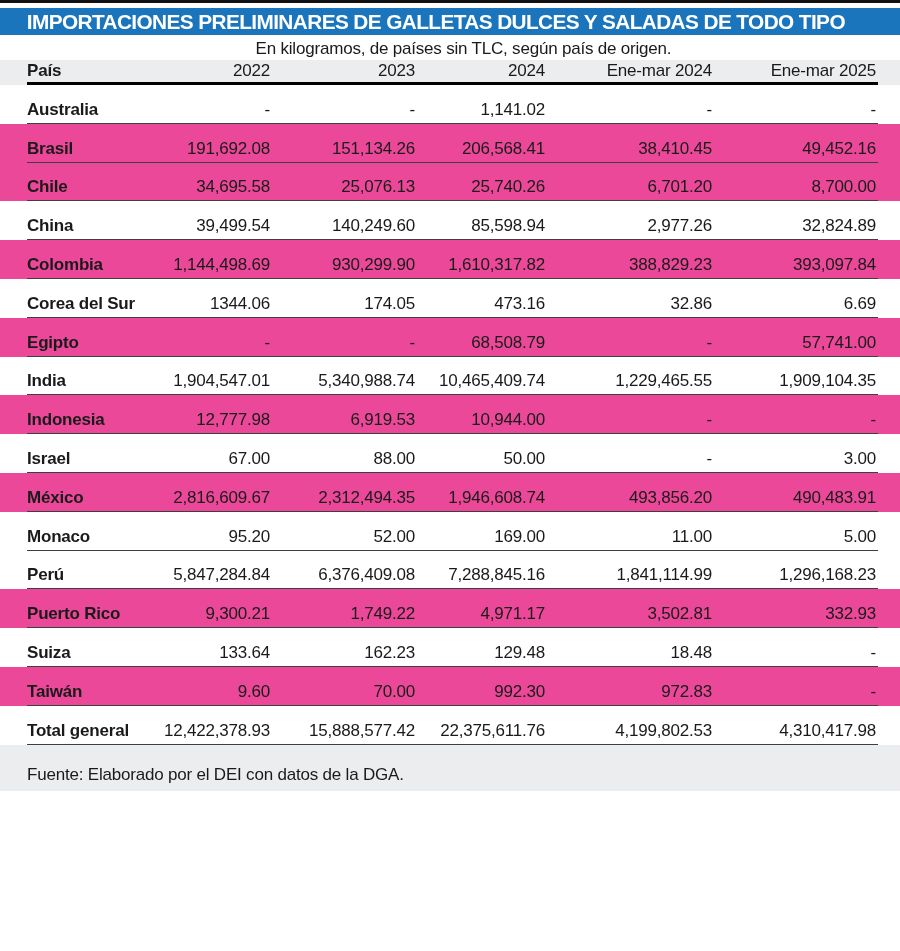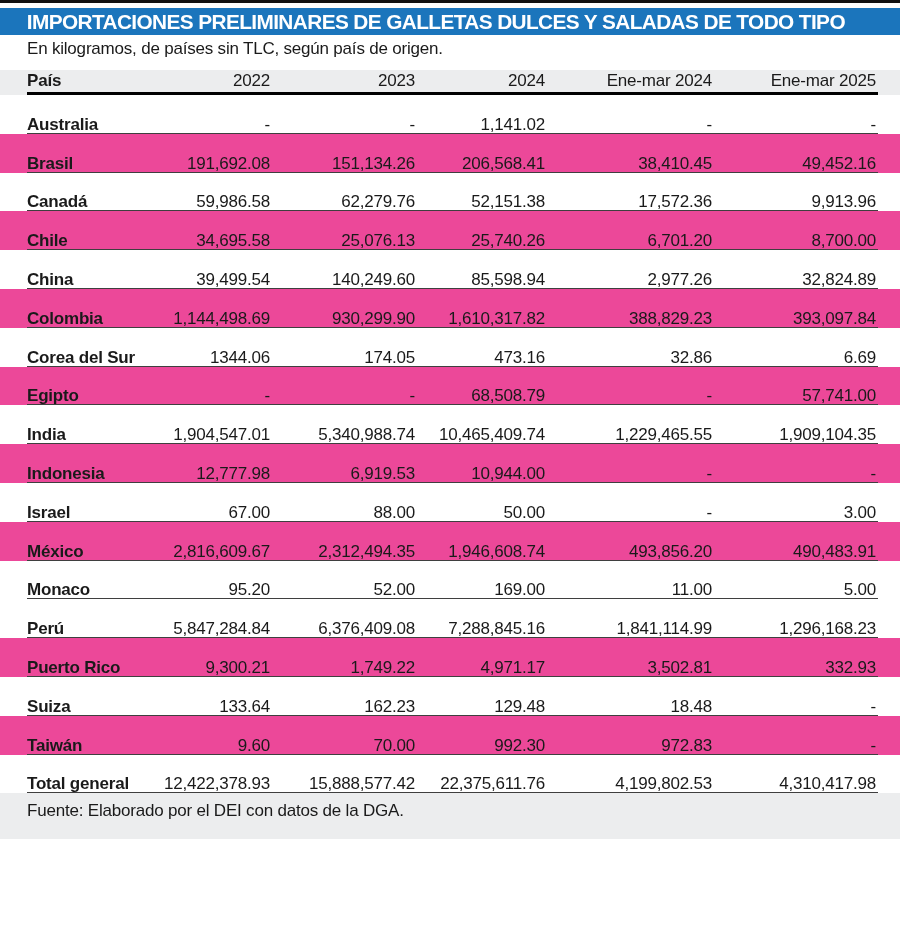--- a/index.html
+++ b/index.html
@@ -21,24 +21,25 @@
     padding-left:27px;
     color:#ffffff;
     font-weight:bold;
     font-size:21px;
     letter-spacing:-0.6px;
     white-space:nowrap;
     transform:scaleX(0.99);
     transform-origin:left center;
   }
   .subtitle{
-    padding:4px 0 10px 27px;
+    padding:4px 0 0 27px;
     font-size:17px;
     height:21px;
     letter-spacing:-0.2px;
+    text-align:center;
   }
   .grid-inner{
     margin-left:27px;
     margin-right:22px;
     height:100%;
     box-sizing:border-box;
     display:grid;
     grid-template-columns:120px 123px 145px 130px 167px 164px;
     align-items:end;
   }
@@ -52,36 +53,37 @@
   }
   .thead-band .cell{
     font-weight:bold;
     font-size:17px;
     letter-spacing:-0.2px;
   }
   .row{height:38.8px;}
   .row.shade{background:#ec4899;}
   .row .grid-inner{
     border-bottom:1.6px solid #3f3f3f;
+    padding-bottom:5px;
   }
   .cell{
     font-size:17px;
     letter-spacing:-0.2px;
     white-space:nowrap;
     line-height:1;
   }
   .cell.num{text-align:right;font-weight:normal;}
   .cell.country{font-weight:bold;}
   .row.total .cell.country{font-weight:bold;}
   .footer-band{
     background:#ecedee;
     height:46px;
   }
   .footer-band .source-text{
-    padding:8px 0 0 27px;
+    padding:20px 0 0 27px;
     font-size:17px;
     letter-spacing:-0.2px;
   }
 </style>
 </head>
 <body>
 
 <div class="top-line"></div>
 
 <div class="title-bar">
@@ -115,30 +117,20 @@
     <div class="row shade">
       <div class="grid-inner">
         <div class="cell country">Brasil</div>
         <div class="cell num">191,692.08</div>
         <div class="cell num">151,134.26</div>
         <div class="cell num">206,568.41</div>
         <div class="cell num">38,410.45</div>
         <div class="cell num">49,452.16</div>
       </div>
     </div>
-    <div class="row">
-      <div class="grid-inner">
-        <div class="cell country">Canadá</div>
-        <div class="cell num">59,986.58</div>
-        <div class="cell num">62,279.76</div>
-        <div class="cell num">52,151.38</div>
-        <div class="cell num">17,572.36</div>
-        <div class="cell num">9,913.96</div>
-      </div>
-    </div>
     <div class="row shade">
       <div class="grid-inner">
         <div class="cell country">Chile</div>
         <div class="cell num">34,695.58</div>
         <div class="cell num">25,076.13</div>
         <div class="cell num">25,740.26</div>
         <div class="cell num">6,701.20</div>
         <div class="cell num">8,700.00</div>
       </div>
     </div>

